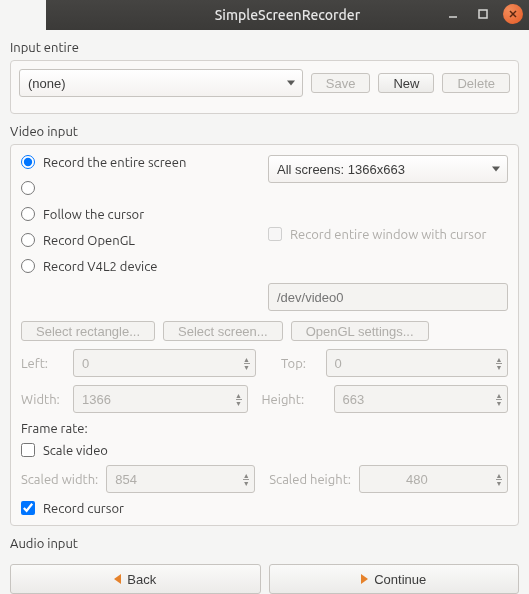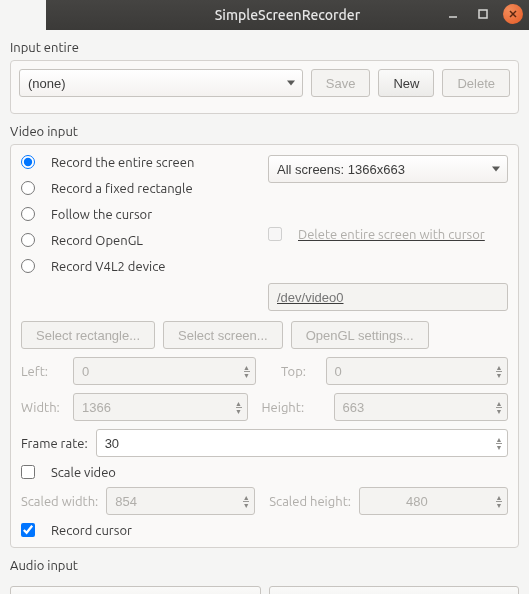--- a/index.html
+++ b/index.html
@@ -68,38 +68,38 @@
   .select-wrap { position: relative; display: inline-block; }
   .select-wrap::after {
     content: ""; position: absolute; right: 8px; top: 50%; transform: translateY(-50%);
     border-left: 4px solid transparent; border-right: 4px solid transparent; border-top: 5px solid #5a5a58;
     pointer-events: none;
   }
   button.btn {
     background: linear-gradient(#fafaf9,#ecebe9);
     border: 1px solid #c7c4c0;
     border-radius: 3px;
-    height: 28px;
+    height: 20px;
     padding: 0 14px;
     font-size: 13px;
     color: #3c3c3c;
     cursor: pointer;
   }
   button.btn:disabled, .disabled, select:disabled, input:disabled {
     color: #b0aeaa;
     background: #f4f3f1;
     cursor: default;
   }
   .label-disabled { color: #b0aeaa; }
-  .radio, .check { display: flex; gap: 16px; cursor: pointer; }
+  .radio, .check { display: flex; gap: 8px; cursor: pointer; }
   .radio input, .check input { width: 14px; height: 14px; }
   .radio-col { display: flex; flex-direction: column; gap: 12px; }
   .two-col { display: flex; }
   .left-col { flex: 1; }
-  .right-col { width: 240px; display: flex; flex-direction: column; align-items: flex-start; text-decoration: underline; }
+  .right-col { width: 240px; display: flex; flex-direction: column; align-items: flex-start; }
   .spin-wrap { position: relative; display: inline-block; }
   .spin-wrap .spin { padding-right: 18px; }
   .spin-wrap::after {
     content: ""; position: absolute; right: 4px; top: 4px; bottom: 4px; width: 10px;
     background:
       linear-gradient(#9a9996,#9a9996) center/6px 1px no-repeat,
       transparent;
     pointer-events: none;
   }
   .spin-arrows {
@@ -158,21 +158,20 @@
   <div class="groupbox">
     <div class="two-col">
       <div class="left-col">
         <div class="radio-col">
           <label class="radio">
               <input type="radio" name="vi" checked="" style="">
               <span>Record the entire screen</span>
             </label>
           <label class="radio">
               <input type="radio" name="vi" style="">
-              <span>Record a fixed rectangle</span>
             </label>
           <label class="radio">
               <input type="radio" name="vi" style="">
               <span>Follow the cursor</span>
             </label>
           <label class="radio">
               <input type="radio" name="vi" style="">
               <span>Record OpenGL</span>
             </label>
           <label class="radio">
@@ -182,21 +181,21 @@
         </div>
       </div>
       <div class="right-col">
         <div class="select-wrap" style="width:100%; margin-bottom: 44px;">
           <select style="width:100%;">
             <option>All screens: 1366x663</option>
           </select>
         </div>
         <label class="check label-disabled" style="margin-bottom: 42px;">
           <input type="checkbox" disabled="" style="">
-          <span>Delete entire screen with cursor</span>
+          <span>Record entire window with cursor</span>
         </label>
         <input type="text" disabled="" class="disabled" style="width: 100%;" placeholder="/dev/video0">
       </div>
     </div>
 
     <div class="row" style="margin-top:10px;">
       <button class="btn" disabled="">Select rectangle...</button>
       <button class="btn" disabled="">Select screen...</button>
       <button class="btn" disabled="">OpenGL settings...</button>
     </div>
@@ -222,24 +221,20 @@
           </div></div>
       <span class="field-label label-disabled ml" style="width:48px;">Height:</span>
       <div class="spin-wrap" style="flex:1;padding-left:16px;"><input class="spin disabled" disabled="" style="width: 100%;" value="663"><div class="spin-arrows">
             <span>▲</span>
             <span>▼</span>
           </div></div>
     </div>
 
     <div class="row">
       <span class="field-label">Frame rate:</span>
-      <div class="spin-wrap" style="flex:1;"><input class="spin" style="width: 100%;" value="30"><div class="spin-arrows">
-            <span>▲</span>
-            <span>▼</span>
-          </div></div>
     </div>
 
     <div class="row">
       <label class="check">
           <input type="checkbox" style="">
           <span>Scale video</span>
         </label>
     </div>
 
     <div class="row">

